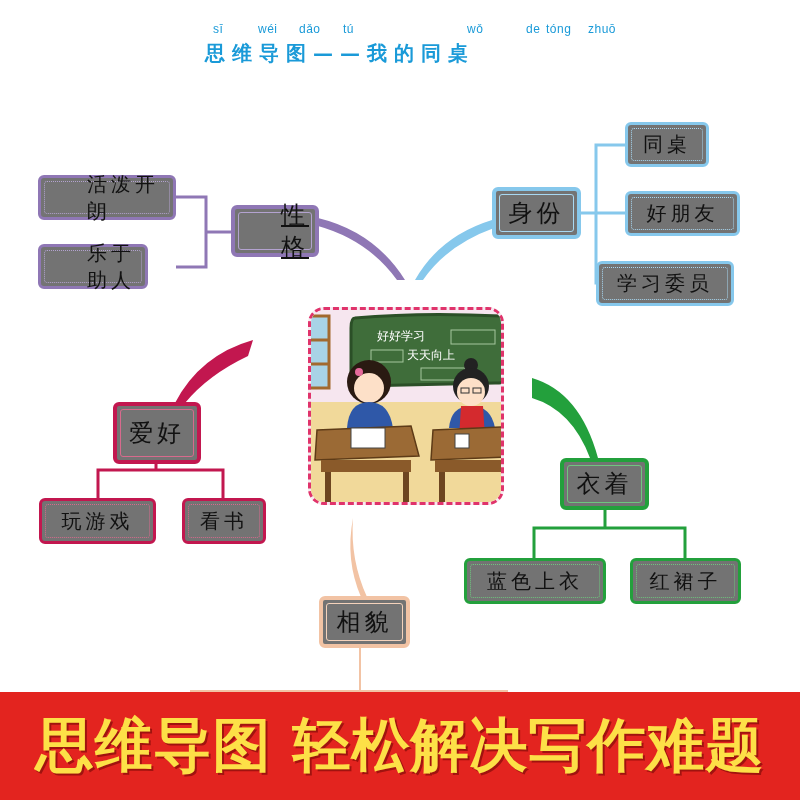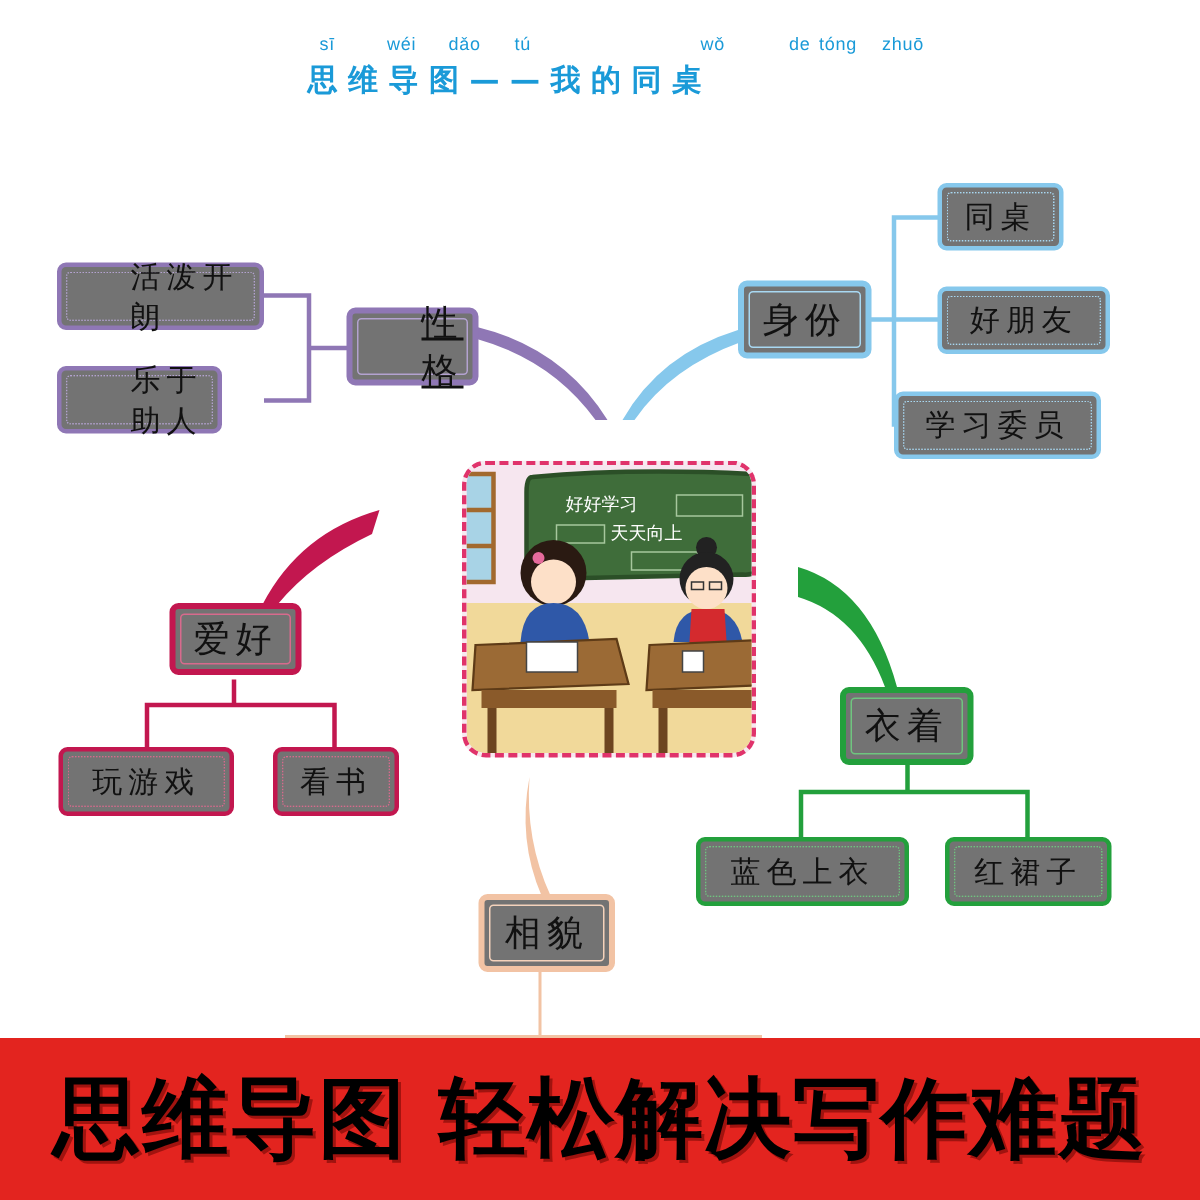--- a/index.html
+++ b/index.html
@@ -14,21 +14,21 @@
   .main .inner{border:1px solid;}
   .leaf{font-size:20px;border-width:3px;border-style:solid;}
   .leaf .inner{border:1px dotted;}
   .purple{border-color:#8f77b5;padding-left:46px;} .purple .inner{border-color:#b3a2d0;}
   .blue{border-color:#86c8ec;} .blue .inner{border-color:#a8d8f2;}
   .crimson{border-color:#c2174f;} .crimson .inner{border-color:#d86a8d;}
   .green{border-color:#23a03c;} .green .inner{border-color:#6fc57f;}
   .peach{border-color:#f2c3a4;} .peach .inner{border-color:#f4d2bb;}
   .picture{position:absolute;left:276px;top:307px;width:196px;height:198px;border:3px dashed #e0336b;border-radius:16px;box-sizing:border-box;overflow:hidden;background:#f7e9f0;margin-left:32px;}
   .banner{position:absolute;left:0;top:692px;width:800px;height:108px;background:#e3241f;display:flex;align-items:center;justify-content:center;}
-  .banner span{font-family:"DejaVu Sans",sans-serif;font-weight:bold;font-size:58px;color:#000000;letter-spacing:1px;white-space:nowrap;text-shadow:2px 2px 0 #a0130f;}
+  .banner span{font-family:"DejaVu Sans",sans-serif;font-weight:bold;font-size:58px;color:#fde047;letter-spacing:1px;white-space:nowrap;text-shadow:2px 2px 0 #a0130f;}
 </style>
 </head>
 <body>
 
 <div class="pinyin" style="left:213px;">sī</div>
 <div class="pinyin" style="left:258px;">wéi</div>
 <div class="pinyin" style="left:299px;">dǎo</div>
 <div class="pinyin" style="left:343px;">tú</div>
 <div class="pinyin" style="left:467px;">wǒ</div>
 <div class="pinyin" style="left:526px;">de</div>
@@ -87,21 +87,21 @@
   </div>
 <div class="node leaf blue" style="left:625px;top:191px;width:115px;height:45px;">
     <div class="inner"></div>
     <span>好朋友</span>
   </div>
 <div class="node leaf blue" style="left:596px;top:261px;width:138px;height:45px;">
     <div class="inner"></div>
     <span>学习委员</span>
   </div>
 
-<div class="node main crimson" style="left:113px;top:402px;width:88px;height:48px;">
+<div class="node main crimson" style="left:113px;top:402px;width:88px;height:62px;">
     <div class="inner"></div>
     <span>爱好</span>
   </div>
 <div class="node leaf crimson" style="left:39px;top:498px;width:117px;height:46px;">
     <div class="inner"></div>
     <span>玩游戏</span>
   </div>
 <div class="node leaf crimson" style="left:182px;top:498px;width:84px;height:46px;">
     <div class="inner"></div>
     <span>看书</span>

